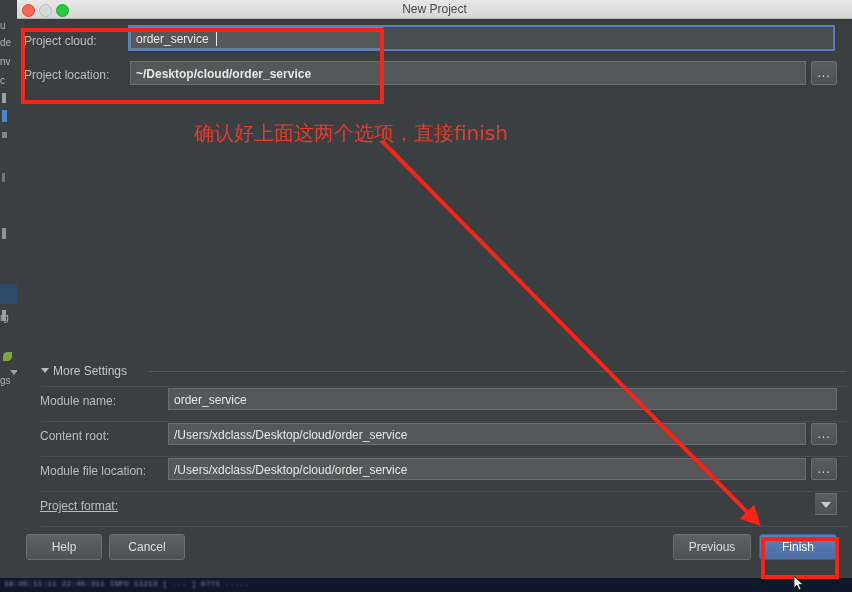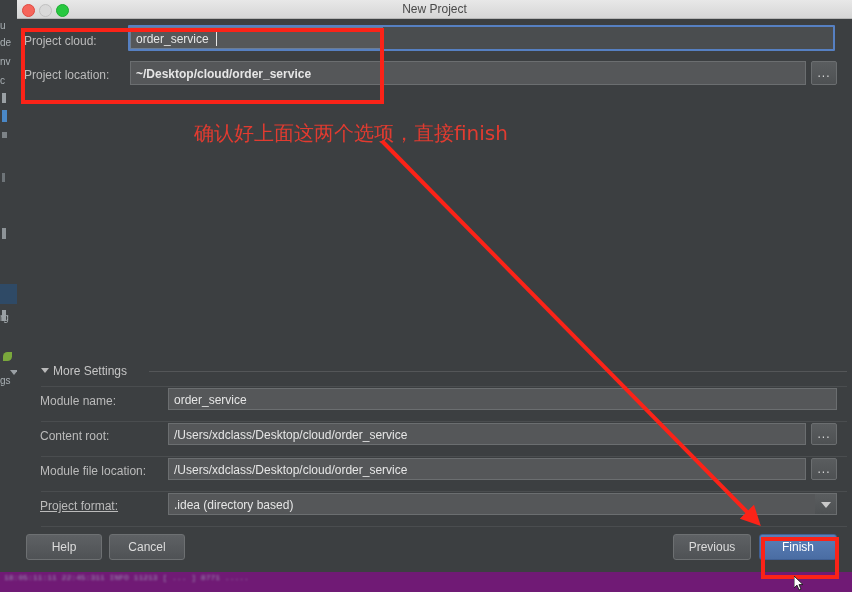--- a/index.html
+++ b/index.html
@@ -14,22 +14,22 @@
   #ide-left-strip{
     position:absolute;left:0;top:0;width:17px;height:592px;
     background:#3c3f41;overflow:hidden;
   }
   #ide-left-strip .frag{
     position:absolute;left:0;font-size:10px;color:#a9b0b4;
     white-space:nowrap;font-family:"Liberation Sans",sans-serif;
   }
   #ide-left-strip .blk{position:absolute;left:2px;}
   #ide-bottom-log{
-    position:absolute;left:0;bottom:0;width:852px;height:20px;
-    background:#701a75;overflow:hidden;
+    position:absolute;left:0;bottom:0;width:852px;height:14px;
+    background:#0f172a;overflow:hidden;
   }
   #ide-bottom-log .logline{
     position:absolute;top:1px;font-size:8px;white-space:nowrap;
     filter:blur(0.8px);opacity:.75;
     font-family:"Liberation Mono","DejaVu Sans Mono",monospace;
   }
   #ide-right-strip{
     position:absolute;right:0;top:18px;width:6px;height:556px;background:#3c3f41;
   }
 
@@ -190,21 +190,20 @@
 
   <div class="row-label" style="left:23px;top:429px;">Content root:</div>
   <div class="field" style="left:151px;top:423px;width:638px;height:22px;">/Users/xdclass/Desktop/cloud/order_service</div>
   <div class="browse-btn" style="left:794px;top:423px;width:26px;height:22px;line-height:20px;">...</div>
 
   <div class="row-label" style="left:23px;top:464px;">Module file location:</div>
   <div class="field" style="left:151px;top:458px;width:638px;height:22px;">/Users/xdclass/Desktop/cloud/order_service</div>
   <div class="browse-btn" style="left:794px;top:458px;width:26px;height:22px;line-height:20px;">...</div>
 
   <div class="row-label" style="left:23px;top:499px;text-decoration:underline;">Project format:</div>
-  <div class="field" style="left:151px;top:493px;width:648px;height:22px;">.idea (directory based)</div>
   <div id="format-dd-btn" style="left:798px;top:493px;width:22px;height:22px;">
     <div id="format-dd-tri"></div>
   </div>
 
   <div class="btn" style="left:9px;top:534px;width:76px;height:26px;">Help</div>
   <div class="btn" style="left:92px;top:534px;width:76px;height:26px;">Cancel</div>
   <div class="btn primary" style="left:742px;top:534px;width:78px;height:26px;">Finish</div>
   <div class="btn" style="left:656px;top:534px;width:78px;height:26px;">Previous</div>
 </div>
 

